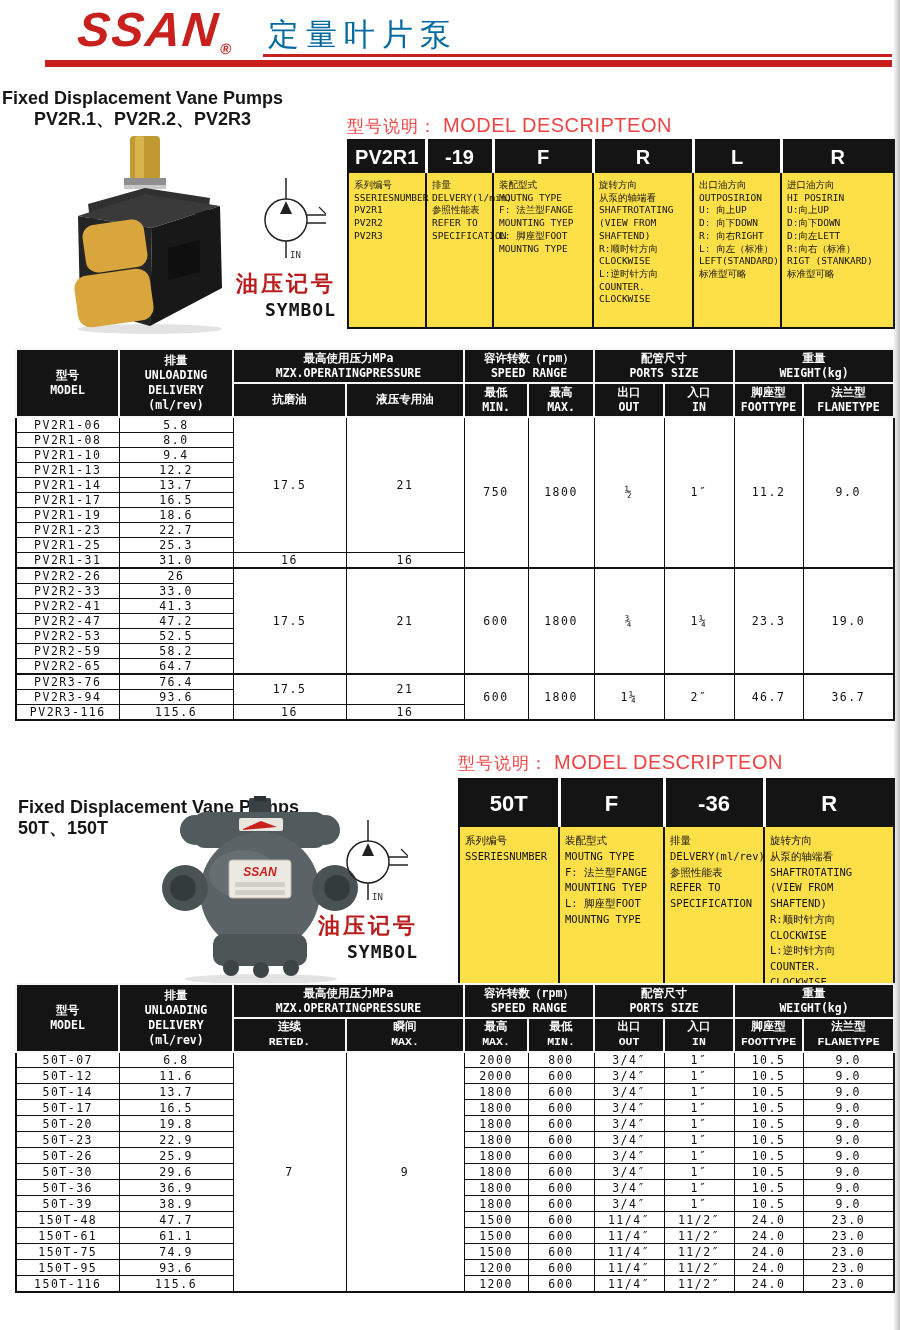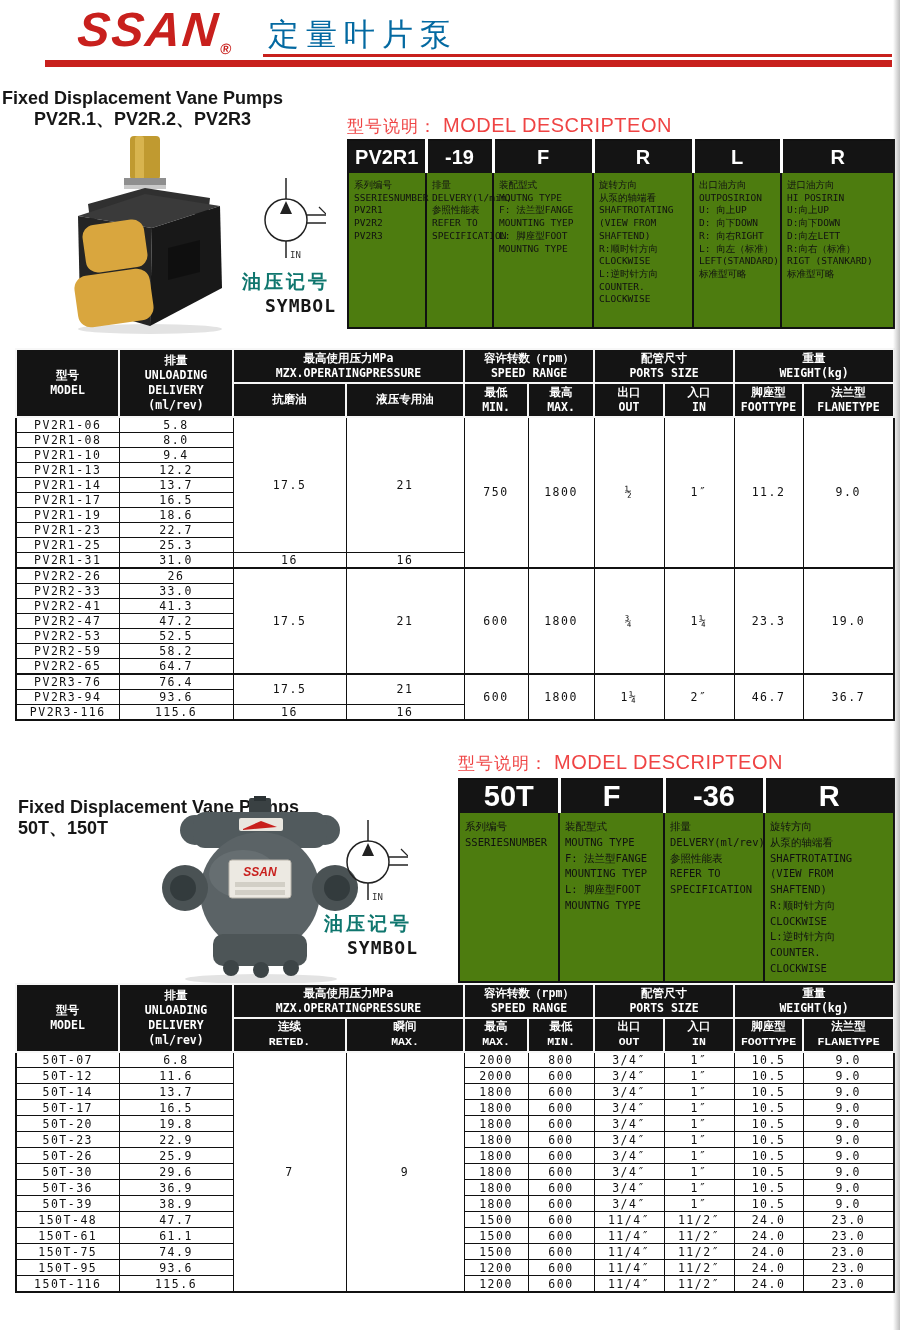--- a/index.html
+++ b/index.html
@@ -19,39 +19,39 @@
   
   .sec-heading { position:absolute; font-weight:bold; font-size:18px; line-height:21px; color:#161616; white-space:pre-line; }
   #sec1-heading { left:2px;  top:88px;text-align:center; }
   #sec2-heading { left:18px; top:797px; }
 
   
   .symbol { position:absolute; text-align:center; }
   #symbol1 { left:236px; top:176px; width:100px; }
   #symbol2 { left:318px; top:818px; width:100px; }
   .symbol svg { display:block; margin:0 auto; }
-  .sym-cn { font-size:19px; letter-spacing:3px; font-weight:bold; color:#0f766e; margin-top:1px; }
+  .sym-cn { font-size:22px; letter-spacing:3px; font-weight:bold; color:#b91c1c; margin-top:1px; }
   .sym-en { font-size:18px; font-weight:bold; font-family:"DejaVu Sans Mono", monospace; letter-spacing:1px; color:#161616;text-align:right; }
 
   
   #pump1 { position:absolute; left:50px;  top:130px; }
   #pump2 { position:absolute; left:143px; top:796px; }
 
   
   .desc-title { position:absolute; color:#ef4444; font-weight:normal; white-space:nowrap; }
   .desc-title .t-cn { font-size:17px; letter-spacing:1px; }
   .desc-title .t-en { font-size:20px; margin-left:6px; letter-spacing:0.5px; }
   #desc1-title { left:347px; top:114px; }
   #desc2-title { left:458px; top:751px; }
-  .desc-table { position:absolute; border-collapse:collapse; table-layout:fixed; border:2px solid #111; background:#4d7c0f; }
+  .desc-table { position:absolute; border-collapse:collapse; table-layout:fixed; border:2px solid #111; background:#fde047; }
   #desc1 { left:347px; top:139px; width:546px; height:190px; }
   #desc2 { left:458px; top:778px; width:435px; height:196px; }
   .desc-table th { background:#141414; color:#fff; font-weight:bold; text-align:center; vertical-align:middle; }
   #desc1 th { font-size:20px; height:33px; }
-  #desc2 th { font-size:29px; height:32px; }
+  #desc2 th { font-size:22px; height:48px; }
   .desc-table th + th { border-left:3px solid #fff; }
   .desc-table td { border-left:2px solid #111; vertical-align:top; text-align:left; white-space:pre-line;
                    font-family:"DejaVu Sans Mono", monospace; padding:6px 3px 4px 5px; color:#111; }
   .desc-table td:first-child { border-left:none; }
   #desc1 td { font-size:9.5px;  line-height:1.34; }
   #desc2 td { font-size:10.5px; line-height:1.5; }
 
   
   .spec-table { position:absolute; border-collapse:collapse; table-layout:fixed; border:2px solid #111;
                 font-family:"DejaVu Sans Mono", monospace; background:#fff; }

